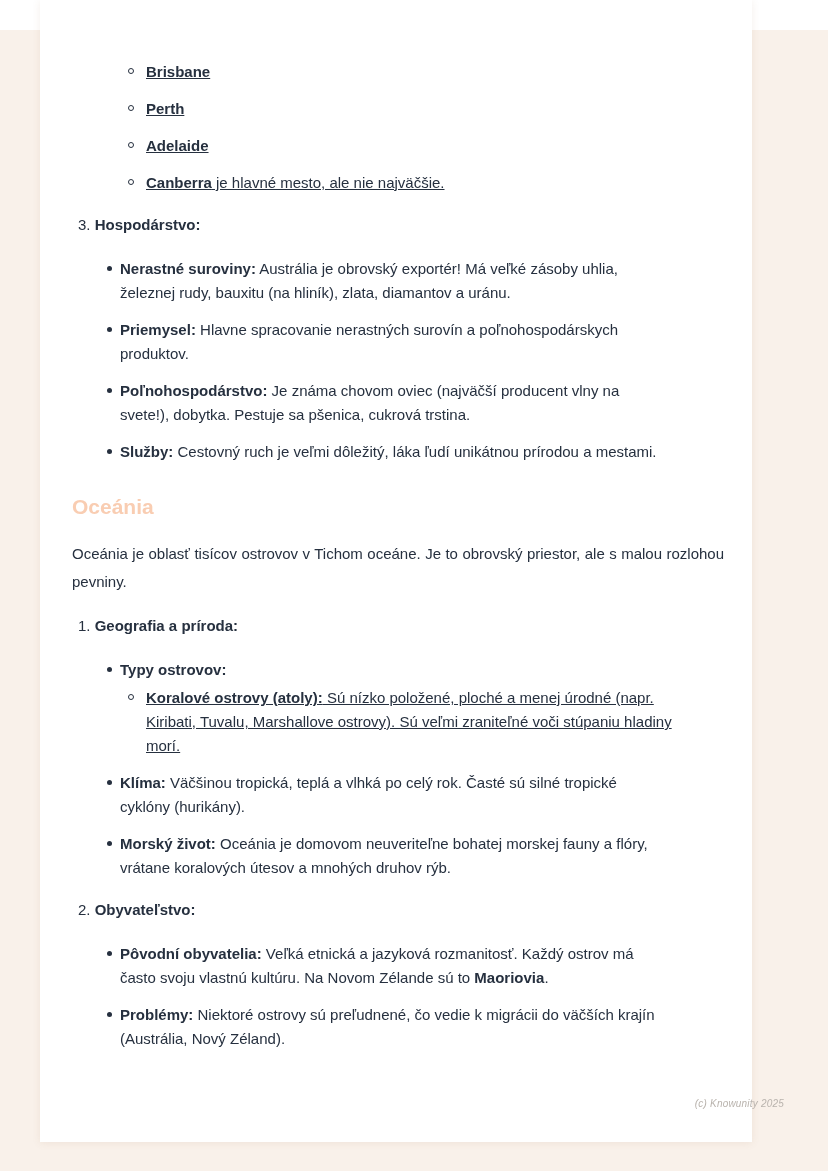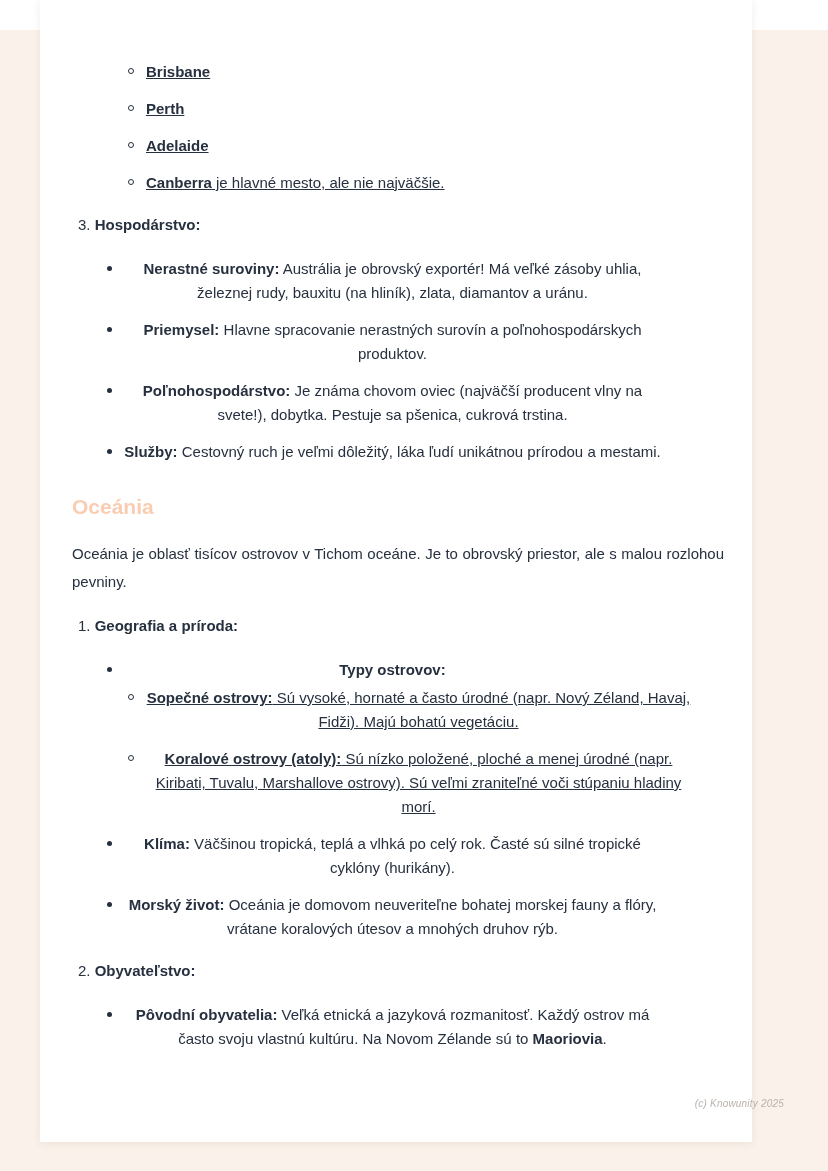--- a/index.html
+++ b/index.html
@@ -18,21 +18,21 @@
   .top-strip{position:absolute;top:0;left:0;width:828px;height:30px;background:#ffffff;}
   .page{
     position:absolute;left:40px;top:0;width:712px;height:1142px;
     background:var(--card);
     box-shadow:0 1px 8px rgba(150,95,60,0.10);
   }
   .content{padding:40px 12px 0 32px;color:var(--text);font-size:15px;line-height:24px;}
   .b{font-weight:bold;}
   .numline{margin:18px 0 0 6px;}
   .list{margin-top:20px;}
-  .list.disc{margin-left:35px;text-align:center;}
+  .list.disc{margin-left:35px;}
   .list.circle{margin-left:56px;text-decoration:underline;}
   .list.nested{margin:4px 0 0 8px;}
   .item{position:relative;}
   .item + .item{margin-top:13px;}
   .list.disc > .item{padding-left:13px;}
   .list.circle > .item{padding-left:18px;}
   .list.nested.circle{margin-left:8px;}
   .marker{position:absolute;left:0;display:block;}
   .marker.disc{top:9px;width:5px;height:5px;border-radius:50%;background:currentColor;}
   .marker.circle{top:8px;width:4px;height:4px;border-radius:50%;border:1.5px solid currentColor;background:transparent;}
@@ -89,41 +89,41 @@
         <h2 class="heading">Oceánia</h2>
         <p class="para">Oceánia je oblasť tisícov ostrovov v Tichom oceáne. Je to obrovský priestor, ale s malou rozlohou pevniny.</p>
         <div class="numline"><span>1. </span><span class="b">Geografia a príroda:</span></div>
         <div class="list disc">
           <div class="item">
             <span class="marker disc"></span>
             <div class="itext"><span class="b">Typy ostrovov:</span></div>
             <div class="list circle nested">
               <div class="item">
                 <span class="marker circle"></span>
-                <div class="itext"><span class="b">Sopečné ostrovy:</span><span> Sú vysoké, hornaté a často úrodné (napr. Nový Zéland, Havaj, Fidži). Majú bohatú vegetáciu.</span></div>
-              </div>
-              <div class="item">
-                <span class="marker circle"></span>
                 <div class="itext"><span class="b">Koralové ostrovy (atoly):</span><span> Sú nízko položené, ploché a menej úrodné (napr. Kiribati, Tuvalu, Marshallove ostrovy). Sú veľmi zraniteľné voči stúpaniu hladiny morí.</span></div>
               </div>
             </div>
           </div>
           <div class="item">
             <span class="marker disc"></span>
             <div class="itext"><span class="b">Klíma:</span><span> Väčšinou tropická, teplá a vlhká po celý rok. Časté sú silné tropické cyklóny (hurikány).</span></div>
           </div>
           <div class="item">
             <span class="marker disc"></span>
             <div class="itext"><span class="b">Morský život:</span><span> Oceánia je domovom neuveriteľne bohatej morskej fauny a flóry, vrátane koralových útesov a mnohých druhov rýb.</span></div>
           </div>
         </div>
         <div class="numline"><span>2. </span><span class="b">Obyvateľstvo:</span></div>
         <div class="list disc">
           <div class="item">
             <span class="marker disc"></span>
             <div class="itext"><span class="b">Pôvodní obyvatelia:</span><span> Veľká etnická a jazyková rozmanitosť. Každý ostrov má často svoju vlastnú kultúru. Na Novom Zélande sú to </span><span class="b">Maoriovia</span><span>.</span></div>
           </div>
+          <div class="item">
+            <span class="marker disc"></span>
+            <div class="itext"><span class="b">Problémy:</span><span> Niektoré ostrovy sú preľudnené, čo vedie k migrácii do väčších krajín (Austrália, Nový Zéland).</span></div>
+          </div>
         </div>
       </div>
   </div>
 </div>
 
 <div class="footer">(c) Knowunity 2025</div>
 
 </body></html>

